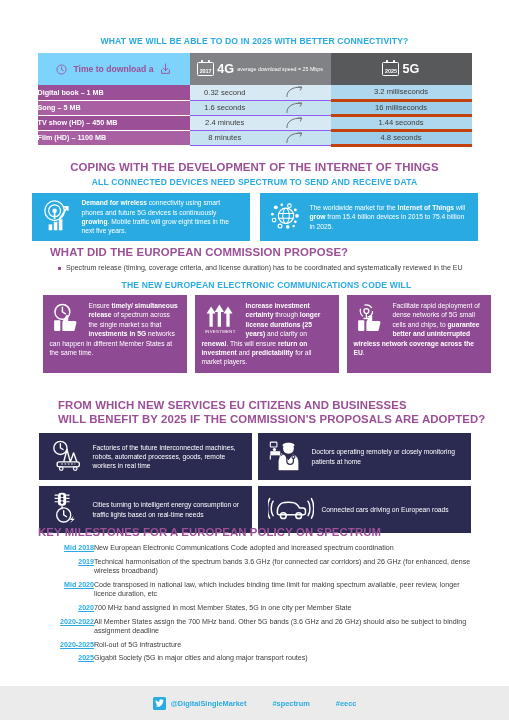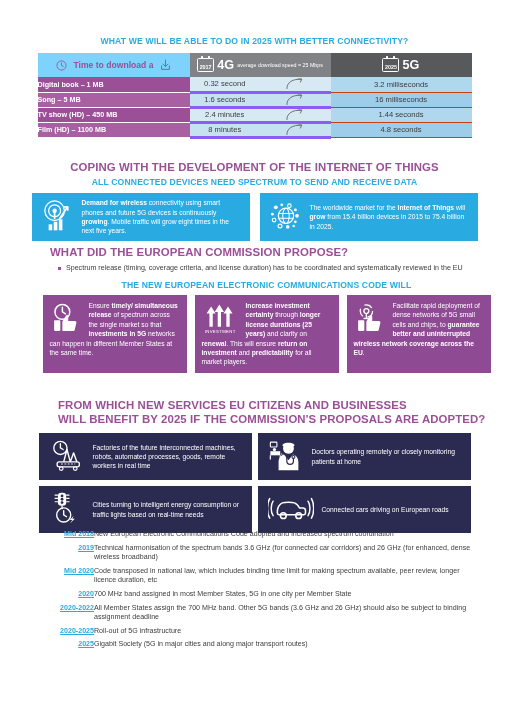--- a/index.html
+++ b/index.html
@@ -40,21 +40,21 @@
     text-align: center; vertical-align: middle;
     white-space: nowrap;
   }
   .thd-left .lbl { display: inline-block; vertical-align: middle; padding: 0 4px; }
   .thd-4g {
     width: 141px; height: 24px;
     background: #808285; color: #ffffff;
     text-align: center; vertical-align: middle;
   }
   .thd-5g {
-    width: 141px; height: 24px;
+    width: 141px; height: 32px;
     background: #58595B; color: #ffffff;
     text-align: center; vertical-align: middle;
   }
   .gen-wrap { display: flex; align-items: center; justify-content: center; gap: 3px; height: 24px; }
   .cal {
     display: inline-flex; align-items: flex-end; justify-content: center;
     width: 17px; height: 14px;
     border: 1.4px solid #fff; border-radius: 1.5px;
     font-size: 5.4px; font-weight: bold; line-height: 8px;
     position: relative; color: #fff;
@@ -72,27 +72,27 @@
   .rowlabel {
     background: #9B4F96; color: #ffffff;
     font-size: 7.2px; font-weight: bold;
     padding: 0 0 0 7px; height: 15px; vertical-align: middle;
     border-bottom: 1px solid #fff;
   }
   .rowlabel.alt { background: #A860A3; }
   .cell4g {
     background: #D7EAF4; color: #3C3C3B;
     font-size: 7.6px; text-align: center; vertical-align: middle;
-    height: 15px; border-bottom: 3px solid #8b5cf6; position: relative;
+    height: 15px; border-bottom: 1px solid #8b5cf6; position: relative;
   }
   .cell4g.alt { background: #C6E2F0; }
   .cell5g {
     background: #AFD7EE; color: #3C3C3B;
     font-size: 7.6px; text-align: center; vertical-align: middle;
-    height: 15px; border-bottom: 1px solid #c2410c;
+    height: 15px; border-bottom: 3px solid #c2410c;
   }
   .cell5g.alt { background: #9ECDE9; }
   .arrow-col { width: 30px; position: relative; }
   .arrow-svg { display:block; margin: 0 auto; }
 
   
   .sec2 { position: absolute; left: 0; top: 160px; width: 509px; }
   .sec2 .h-purple { text-align: center; }
   .sec2 .h-blue { margin-top: 3px; margin-bottom: 6px; }
   .blue-row { display: flex; justify-content: center; gap: 10px; }
@@ -421,20 +421,21 @@
             <path d="M47 8 C50 12 50 21 47 25" fill="none" stroke="#fff" stroke-width="1.7" stroke-linecap="round"></path>
             <path d="M51 5 C54.5 11 54.5 22 51 28" fill="none" stroke="#fff" stroke-width="1.7" stroke-linecap="round"></path>
           </svg>
         </span>
         <span class="nb-txt">Connected cars driving on European roads</span>
       </div>
     </div>
   </div>
 
   <div class="sec5">
+    <div class="h-purple">KEY MILESTONES FOR A EUROPEAN POLICY ON SPECTRUM</div>
     <table class="ms-table">
       <tbody>
           <tr>
         <td class="ms-year">Mid 2018</td>
         <td class="ms-desc">New European Electronic Communications Code adopted and increased spectrum coordination</td>
       </tr>
       <tr>
         <td class="ms-year">2019</td>
         <td class="ms-desc">Technical harmonisation of the spectrum bands 3.6 GHz (for connected car corridors) and 26 GHz (for enhanced, dense wireless broadband)</td>
       </tr>
@@ -455,14 +456,30 @@
         <td class="ms-desc">Roll-out of 5G infrastructure</td>
       </tr>
       <tr>
         <td class="ms-year">2025</td>
         <td class="ms-desc">Gigabit Society (5G in major cities and along major transport routes)</td>
       </tr>
     </tbody>
       </table>
   </div>
 
+  <div class="footer">
+    <div class="fitem">
+      <span class="tw">
+        <svg width="9" height="8" viewBox="0 0 18 15">
+          <path d="M17.5 1.8c-.6.3-1.3.5-2 .6.7-.4 1.3-1.1 1.5-1.9-.7.4-1.4.7-2.2.9A3.5 3.5 0 008.7 4.6c0 .3 0 .6.1.8C5.9 5.3 3.2 3.9 1.5 1.7c-.3.5-.5 1.1-.5 1.8 0 1.2.6 2.3 1.6 2.9-.6 0-1.1-.2-1.6-.4 0 1.7 1.2 3.1 2.8 3.4-.3.1-.6.1-.9.1-.2 0-.4 0-.6-.1.4 1.4 1.7 2.4 3.3 2.4-1.2.9-2.7 1.5-4.3 1.5H.5c1.6 1 3.4 1.6 5.4 1.6 6.5 0 10-5.4 10-10v-.5c.7-.5 1.3-1.1 1.6-1.8z" fill="#fff"></path>
+        </svg>
+      </span>
+      <span>@DigitalSingleMarket</span>
+    </div>
+    <div class="fitem">
+      <span>#spectrum</span>
+    </div>
+    <div class="fitem">
+      <span>#eecc</span>
+    </div>
+  </div>
 
 </div>
 
 </body></html>

